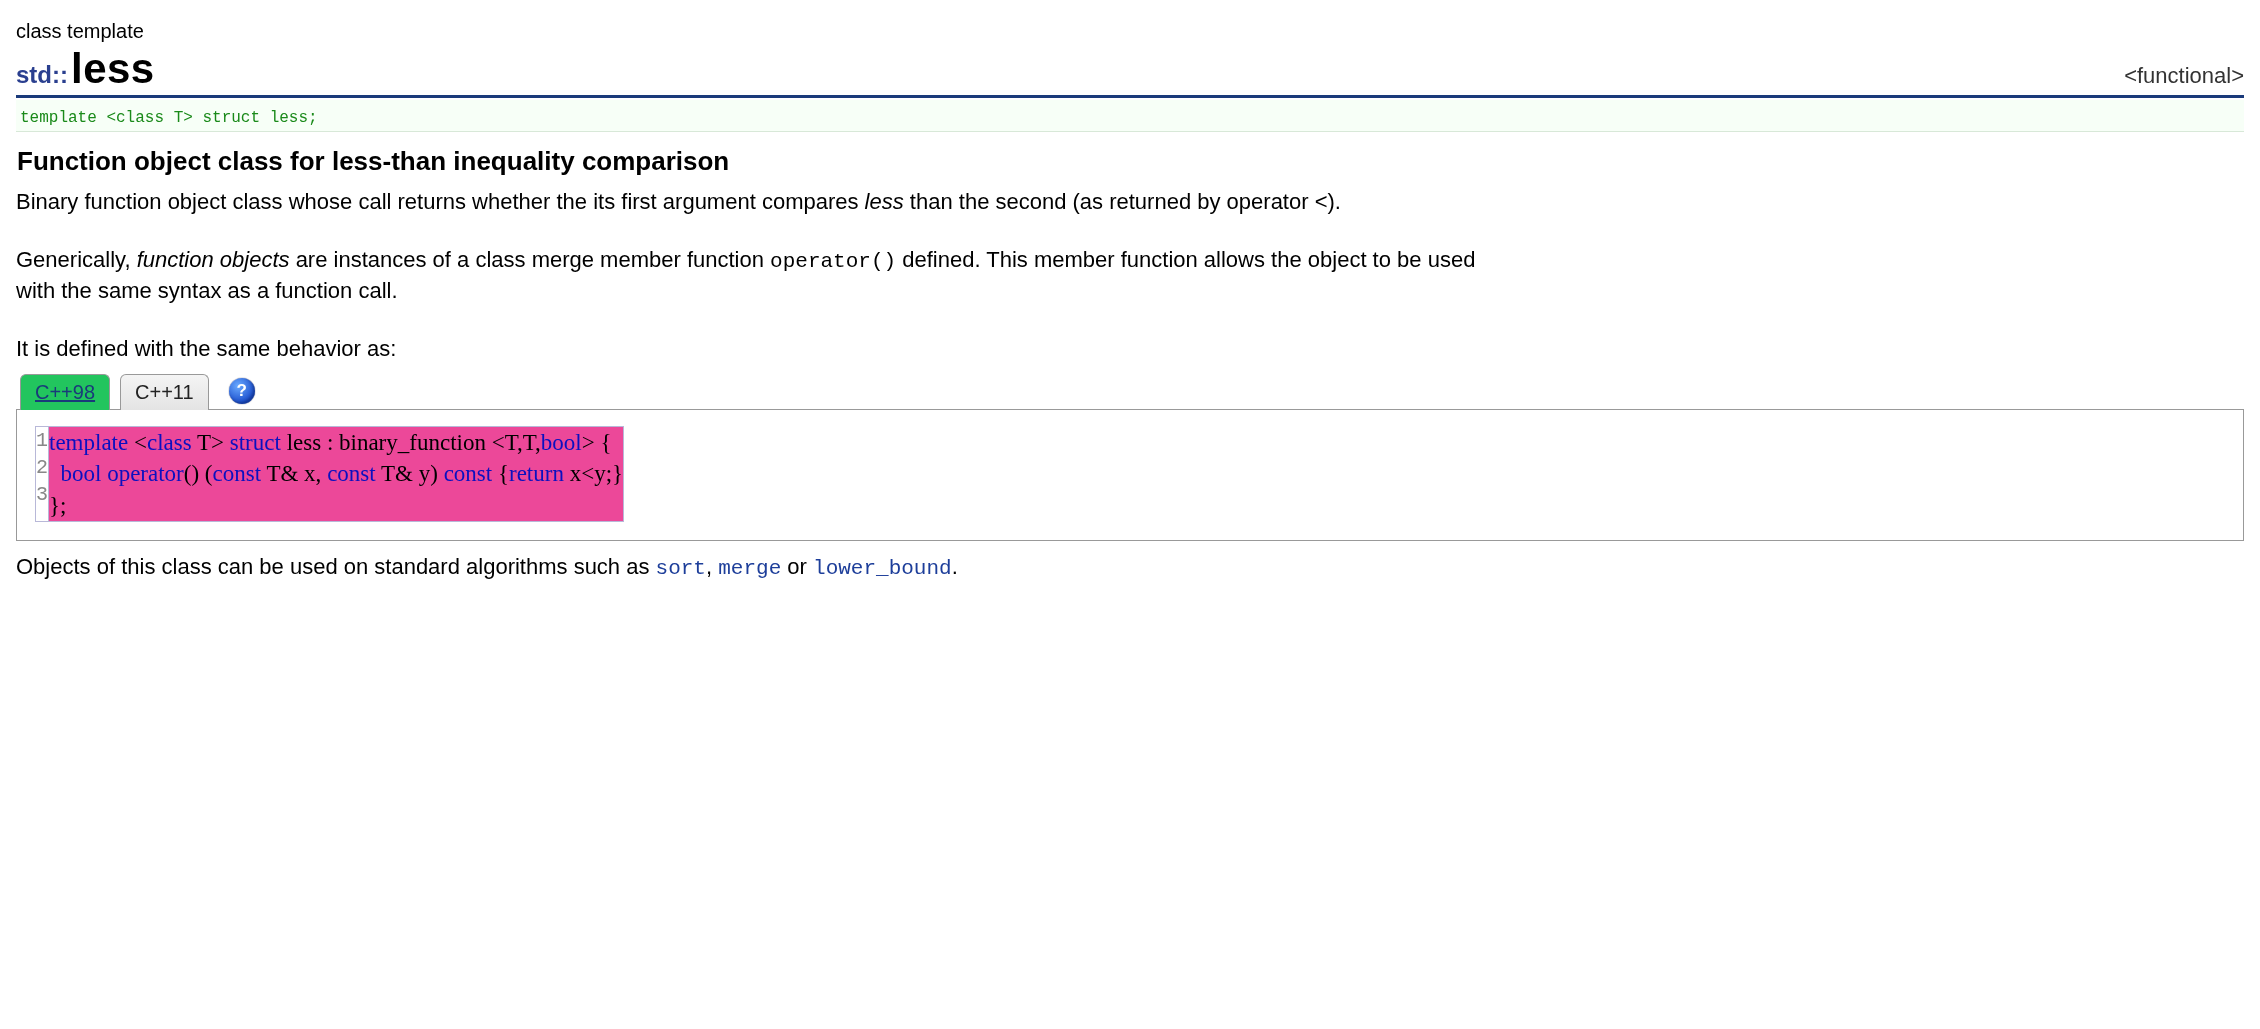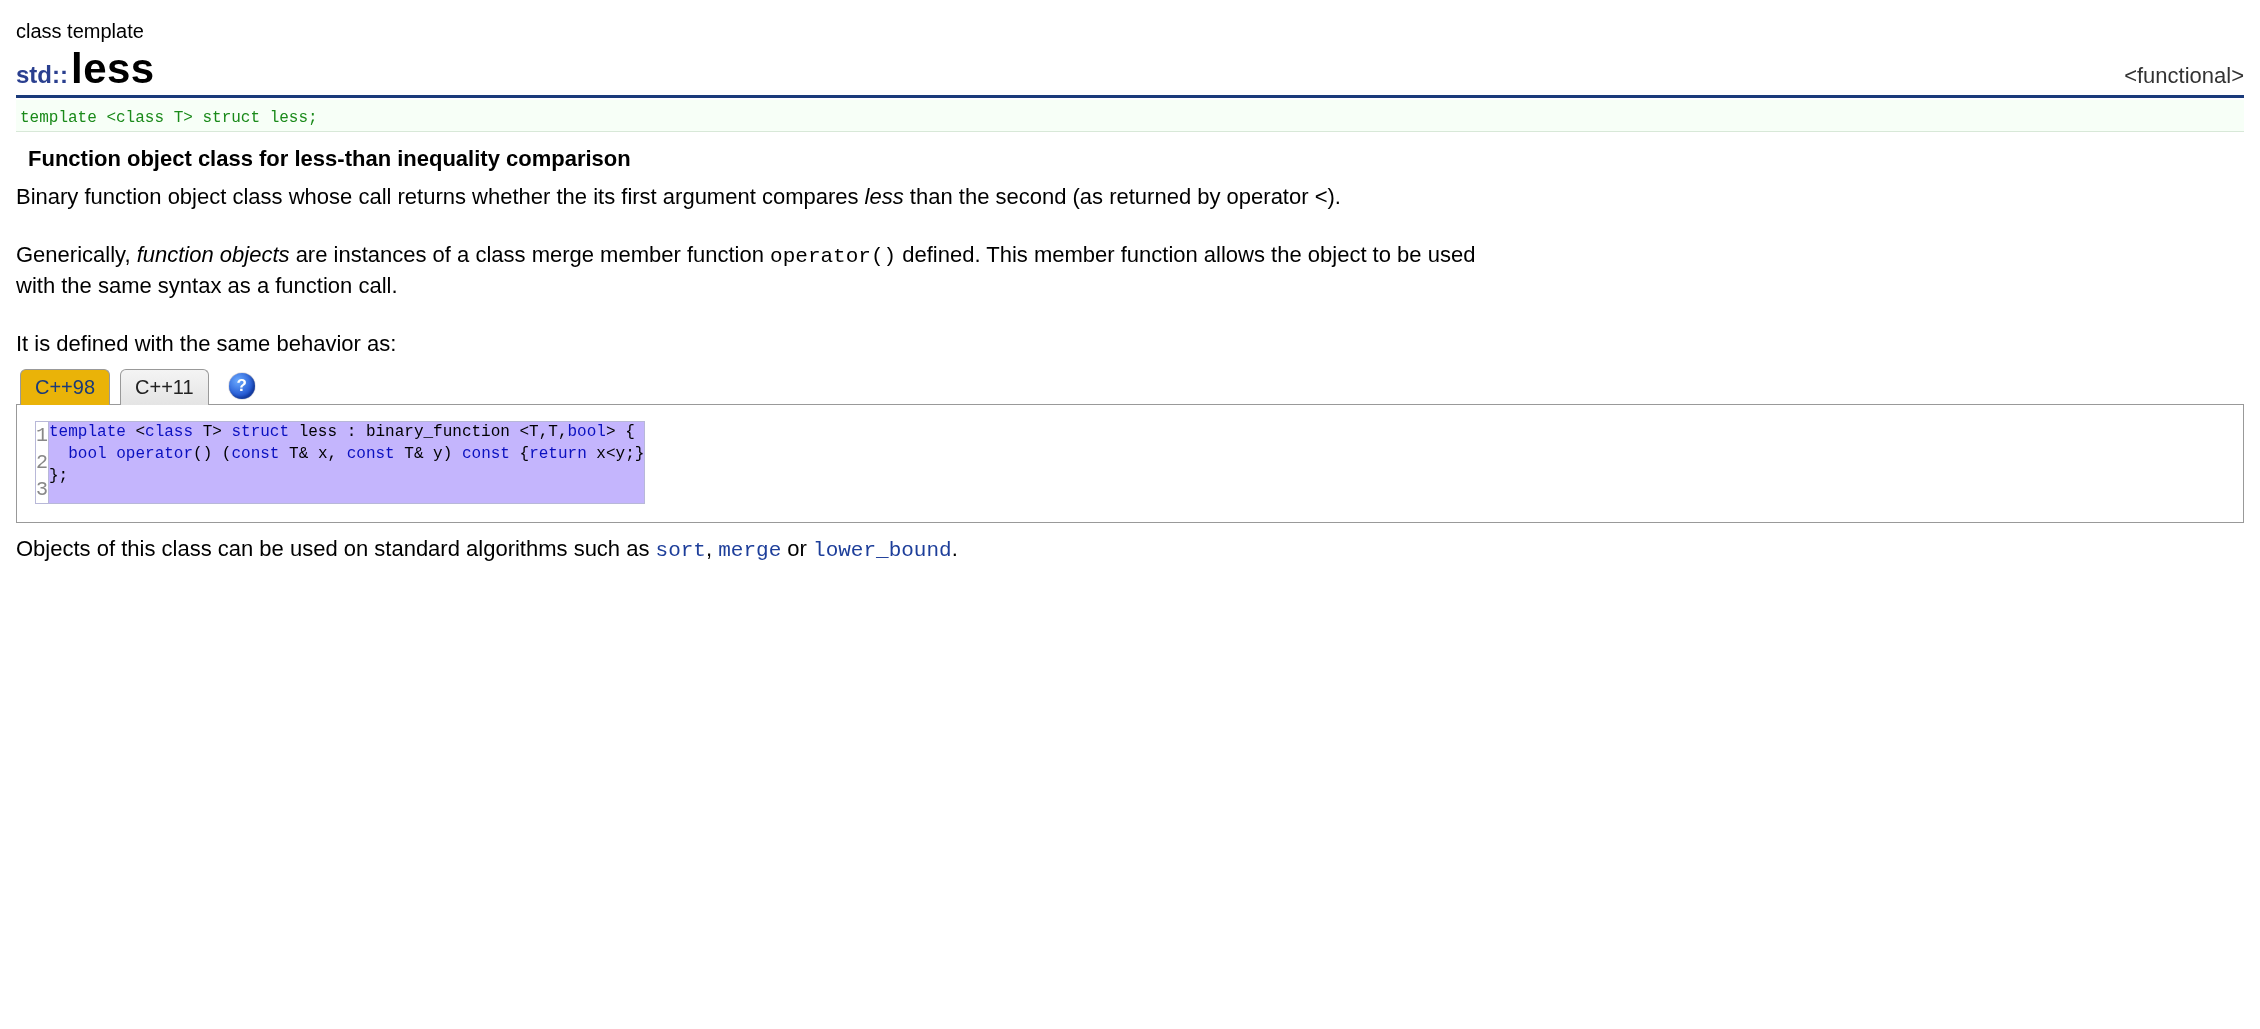--- a/index.html
+++ b/index.html
@@ -54,22 +54,22 @@
     margin-top: 2px;
   }
   .decl-block code {
     font-family: "Courier New", Courier, monospace;
     color: #1a8a1a;
     font-size: 16px;
     white-space: pre;
   }
   .short-desc {
     font-weight: bold;
-    font-size: 22px;
-    margin: 14px 0 10px 12px;
+    font-size: 26px;
+    margin: 14px 0 10px 1px;
   }
   .body-para {
     font-size: 22px;
     line-height: 1.35;
     margin: 0 0 28px 0;
     max-width: 1480px;
   }
   .body-para em { font-style: italic; }
   .mono-inline {
     font-family: "Courier New", Courier, monospace;
@@ -97,23 +97,24 @@
     border-top-left-radius: 6px;
     border-top-right-radius: 6px;
     padding: 6px 14px;
     cursor: pointer;
     font-size: 20px;
     font-family: Verdana, Geneva, sans-serif;
     position: relative;
     top: 1px;
   }
   .tab.active {
-    background: #eab308;
+    background: #22c55e;
     color: #1a3a7a;
     z-index: 2;
+    text-decoration: underline;
   }
   .tab.inactive {
     background: linear-gradient(#f4f4f4, #e4e4e4);
     color: #222;
   }
   .help-icon {
     width: 26px;
     height: 26px;
     border-radius: 50%;
     background: radial-gradient(circle at 35% 30%, #6aaaff, #1a4dcc 70%);
@@ -148,24 +149,24 @@
     text-align: right;
     padding: 4px 8px 4px 8px;
     color: #888;
     font-family: "Courier New", monospace;
     font-size: 20px;
     line-height: 1.35;
     user-select: none;
     white-space: pre;
   }
   .code-cell {
-    background: #c4b5fd;
+    background: #ec4899;
     padding: 4px 10px 4px 8px;
-    font-family: Liberation Mono, monospace;
-    font-size: 16px;
+    font-family: Liberation Serif, serif;
+    font-size: 23px;
     line-height: 1.35;
     white-space: pre;
   }
   .kw { color: #0a10c0; }
   .ident { color: #000; }
   .footer-para {
     font-size: 22px;
     margin-top: 13px;
   }
 </style>

